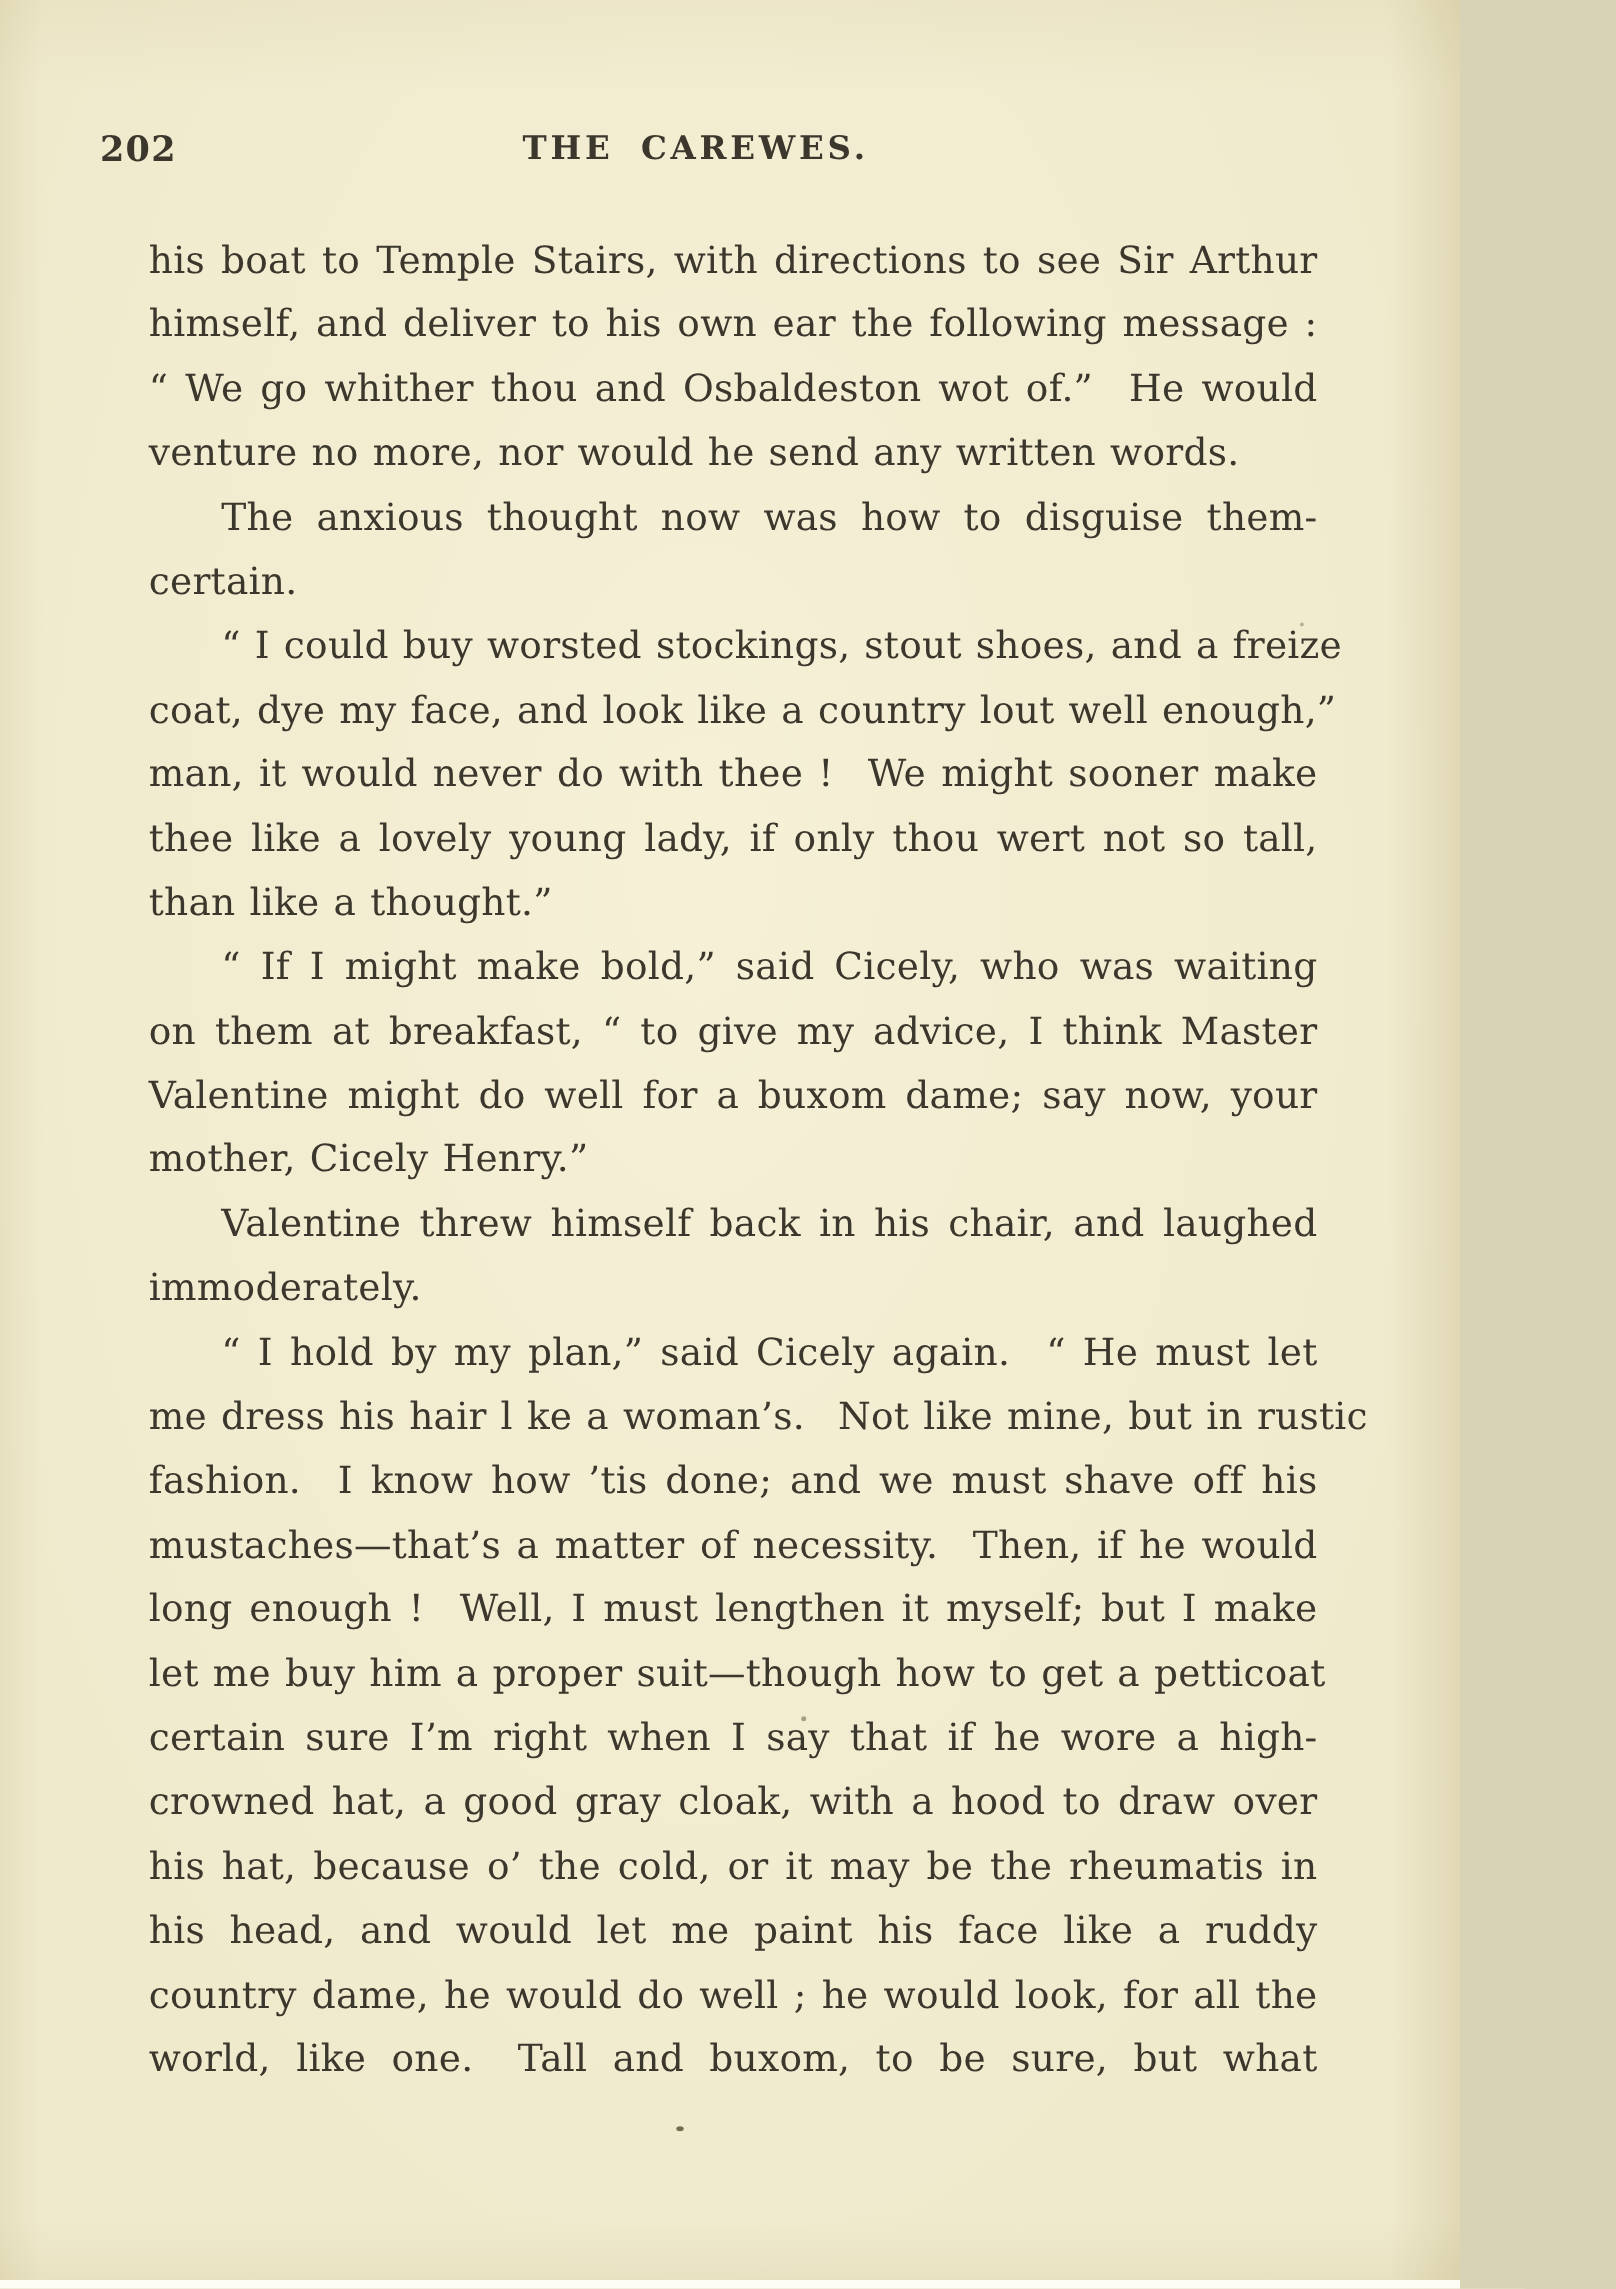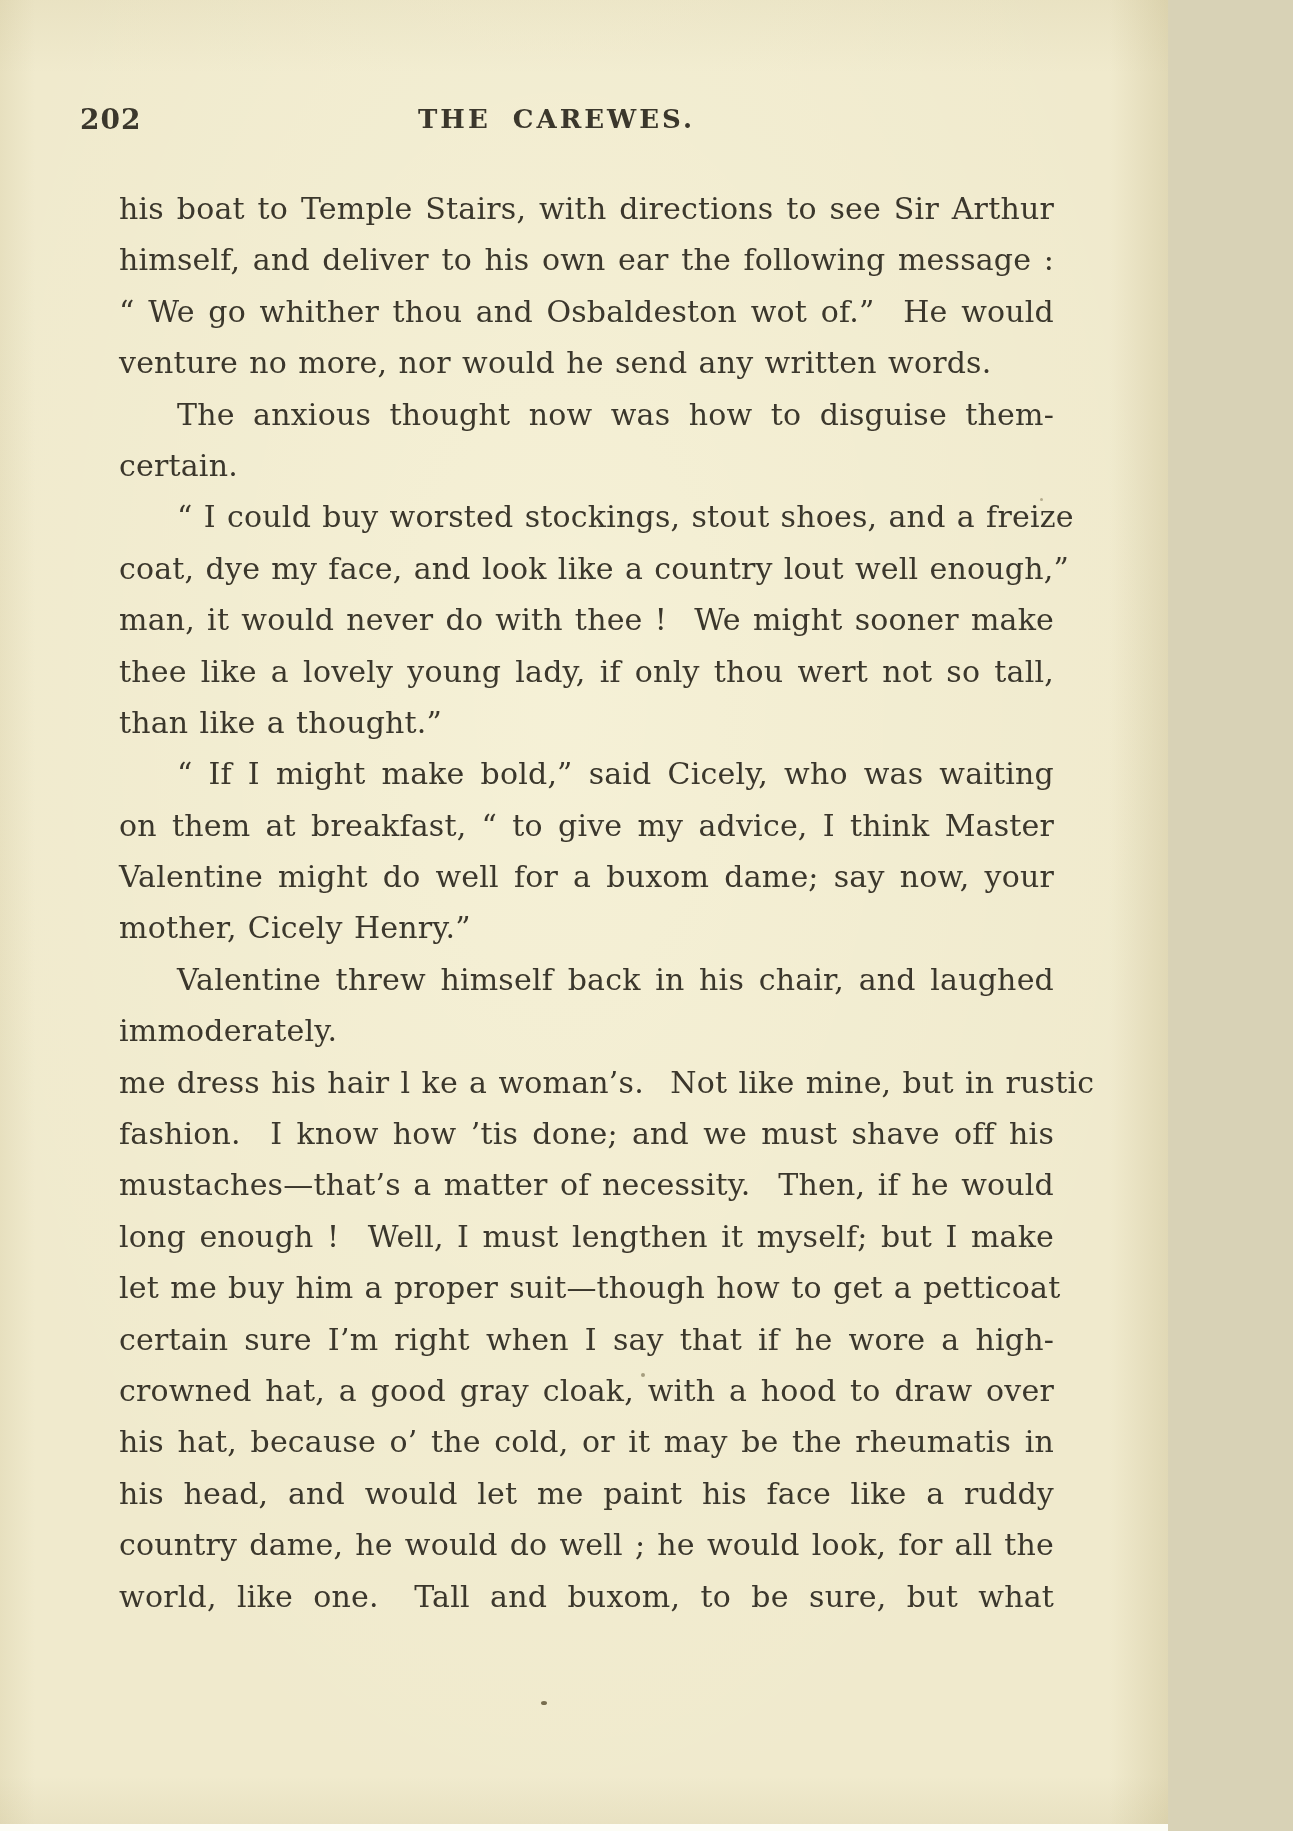--- a/index.html
+++ b/index.html
@@ -85,20 +85,21 @@
     <div class="line">coat, dye my face, and look like a country lout well enough,”</div>
     <div class="line">man, it would never do with thee !  We might sooner make</div>
     <div class="line">thee like a lovely young lady, if only thou wert not so tall,</div>
     <div class="line last">than like a thought.”</div>
     <div class="line indent">“ If I might make bold,” said Cicely, who was waiting</div>
     <div class="line">on them at breakfast, “ to give my advice, I think Master</div>
     <div class="line">Valentine might do well for a buxom dame; say now, your</div>
     <div class="line last">mother, Cicely Henry.”</div>
     <div class="line indent">Valentine threw himself back in his chair, and laughed</div>
     <div class="line last">immoderately.</div>
+    <div class="line indent">“ I hold by my plan,” said Cicely again.  “ He must let</div>
     <div class="line">me dress his hair l ke a woman’s.  Not like mine, but in rustic</div>
     <div class="line">fashion.  I know how ’tis done;  and we must shave off his</div>
     <div class="line">mustaches—that’s a matter of necessity.  Then, if he would</div>
     <div class="line">long enough !  Well, I must lengthen it myself; but I make</div>
     <div class="line">let me buy him a proper suit—though how to get a petticoat</div>
     <div class="line">certain sure I’m right when I say that if he wore a high-</div>
     <div class="line">crowned hat, a good gray cloak, with a hood to draw over</div>
     <div class="line">his hat, because o’ the cold, or it may be the rheumatis in</div>
     <div class="line">his head, and would let me paint his face like a ruddy</div>
     <div class="line">country dame, he would do well ; he would look, for all the</div>

